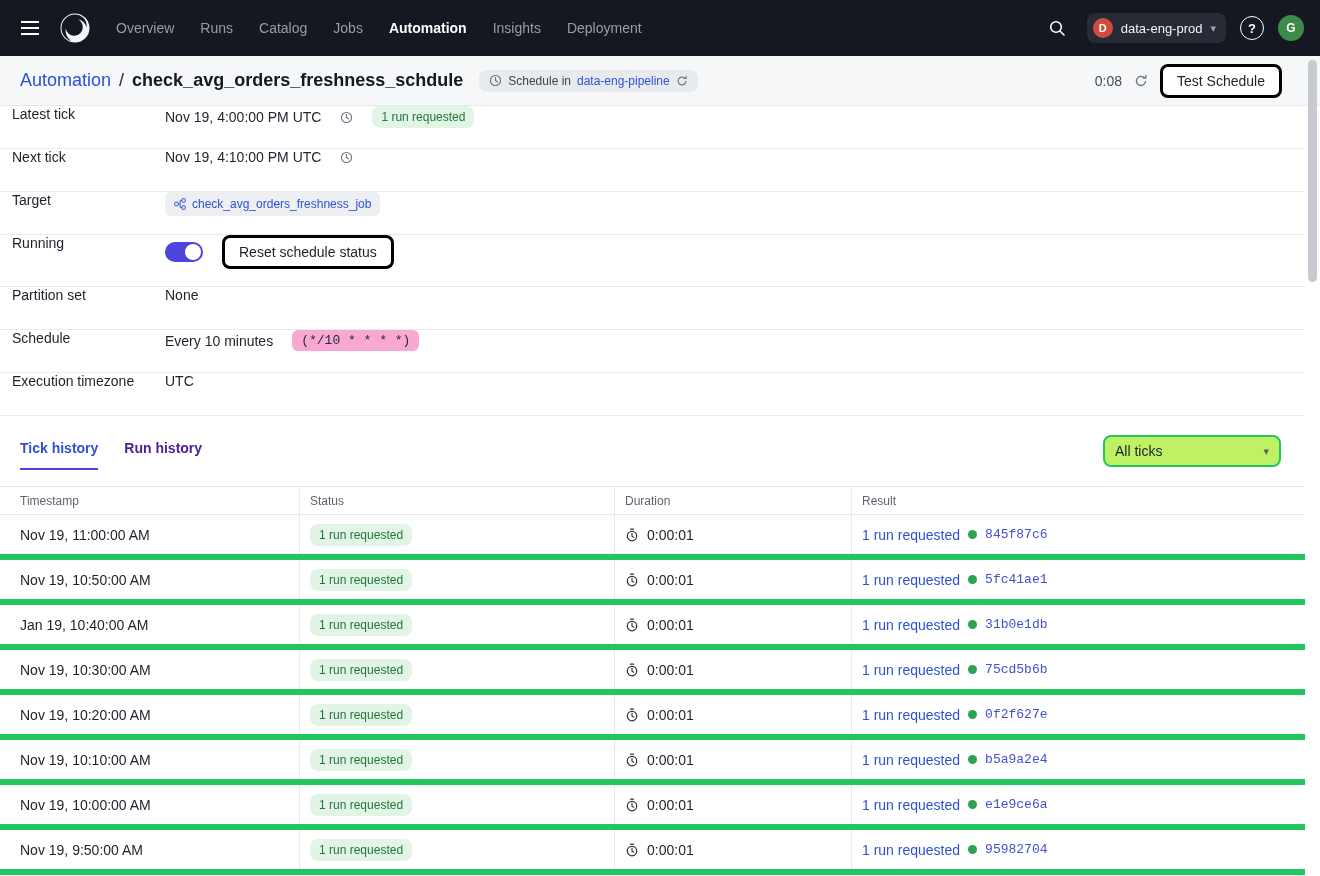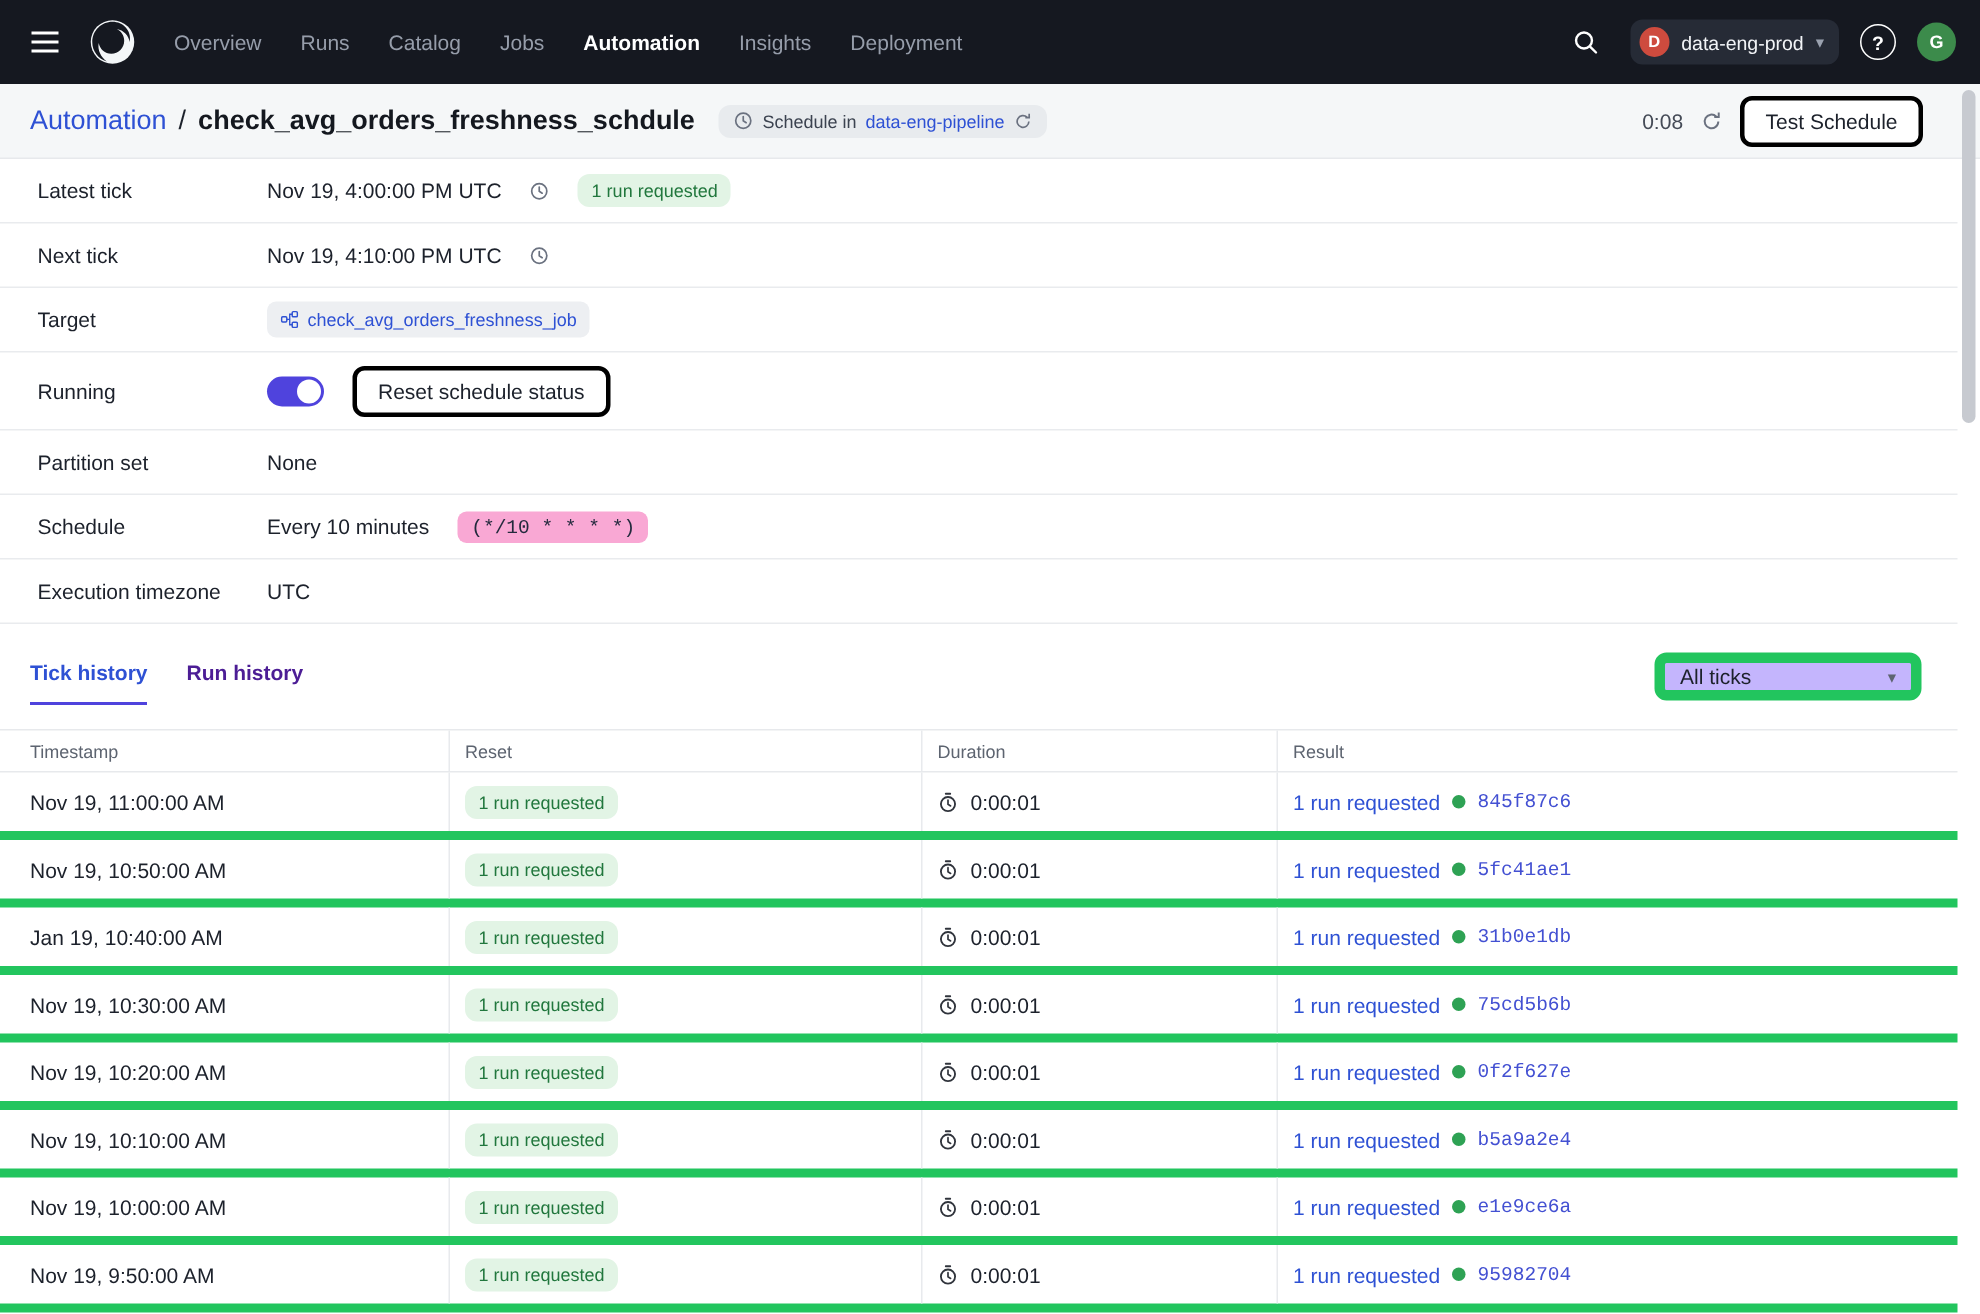--- a/index.html
+++ b/index.html
@@ -76,24 +76,24 @@
   .timer { font-size: 14px; color: #454b57; }
   .icon-btn { background: none; border: none; cursor: pointer; display: inline-flex; color: #6b7280; padding: 0; }
   .btn {
     background: #fff; border: 3px solid #000000; border-radius: 8px;
     padding: 6px 14px; font-size: 14px; color: #1c212b; cursor: pointer;
     font-family: "Liberation Sans", sans-serif;
   }
 
   
   .details-row {
-    display: flex; align-items: center;
+    display: flex; align-items: flex-start;
     min-height: 43px;
     border-bottom: 1px solid #e9ebee;
-    padding-left: 25px;
+    padding-left: 12px;
     width: 1305px;
   }
   .details-row.tall { min-height: 52px; }
   .details-label { width: 153px; flex: 0 0 153px; font-size: 14px; color: #1c212b; }
   .details-value { display: flex; align-items: center; gap: 19px; font-size: 14px; color: #1c212b; }
   .badge-green {
     background: #e2f4e5; color: #21773d; font-size: 12px;
     padding: 4px 9px; border-radius: 8px; white-space: nowrap;
   }
   .job-chip {
@@ -111,21 +111,21 @@
   
   .tabs-bar { display: flex; align-items: center; height: 70px; padding: 0 39px 0 20px; }
   .tab {
     font-size: 14px; font-weight: 700; margin-right: 26px; cursor: pointer;
     padding: 8px 0 14px 0; color: #4c1d95; background: none; border: none;
     font-family: "Liberation Sans", sans-serif;
   }
   .tab.active { color: #2e51d4; border-bottom: 2px solid #4f43dd; padding-bottom: 12px; }
   .select {
     margin-left: auto; width: 178px; height: 32px;
-    border: 7px solid #22c55e; border-radius: 8px; background: #c4b5fd;
+    border: 2px solid #22c55e; border-radius: 8px; background: #bef264;
     display: flex; align-items: center; justify-content: space-between;
     padding: 0 10px; font-size: 14px; cursor: pointer; gap: 36px;
   }
 
   
   .tick-table { width: 1305px; }
   .grid-header, .grid-row {
     display: grid;
     grid-template-columns: 299px 315px 237px 1fr;
   }
@@ -307,21 +307,21 @@
   <button class="tab">Run history</button>
   <div class="select">
     <span>All ticks</span>
     <span class="caret" style="color:#5d6470">▾</span>
   </div>
 </div>
 
 <section class="tick-table">
   <div class="grid-header">
     <div class="cell first">Timestamp</div>
-    <div class="cell sep">Reset</div>
+    <div class="cell sep">Status</div>
     <div class="cell sep">Duration</div>
     <div class="cell sep">Result</div>
   </div>
 
   <div class="grid-row">
     <div class="cell first">Nov 19, 11:00:00 AM</div>
     <div class="cell sep">
         <span class="badge-green">1 run requested</span>
       </div>
     <div class="cell sep">

